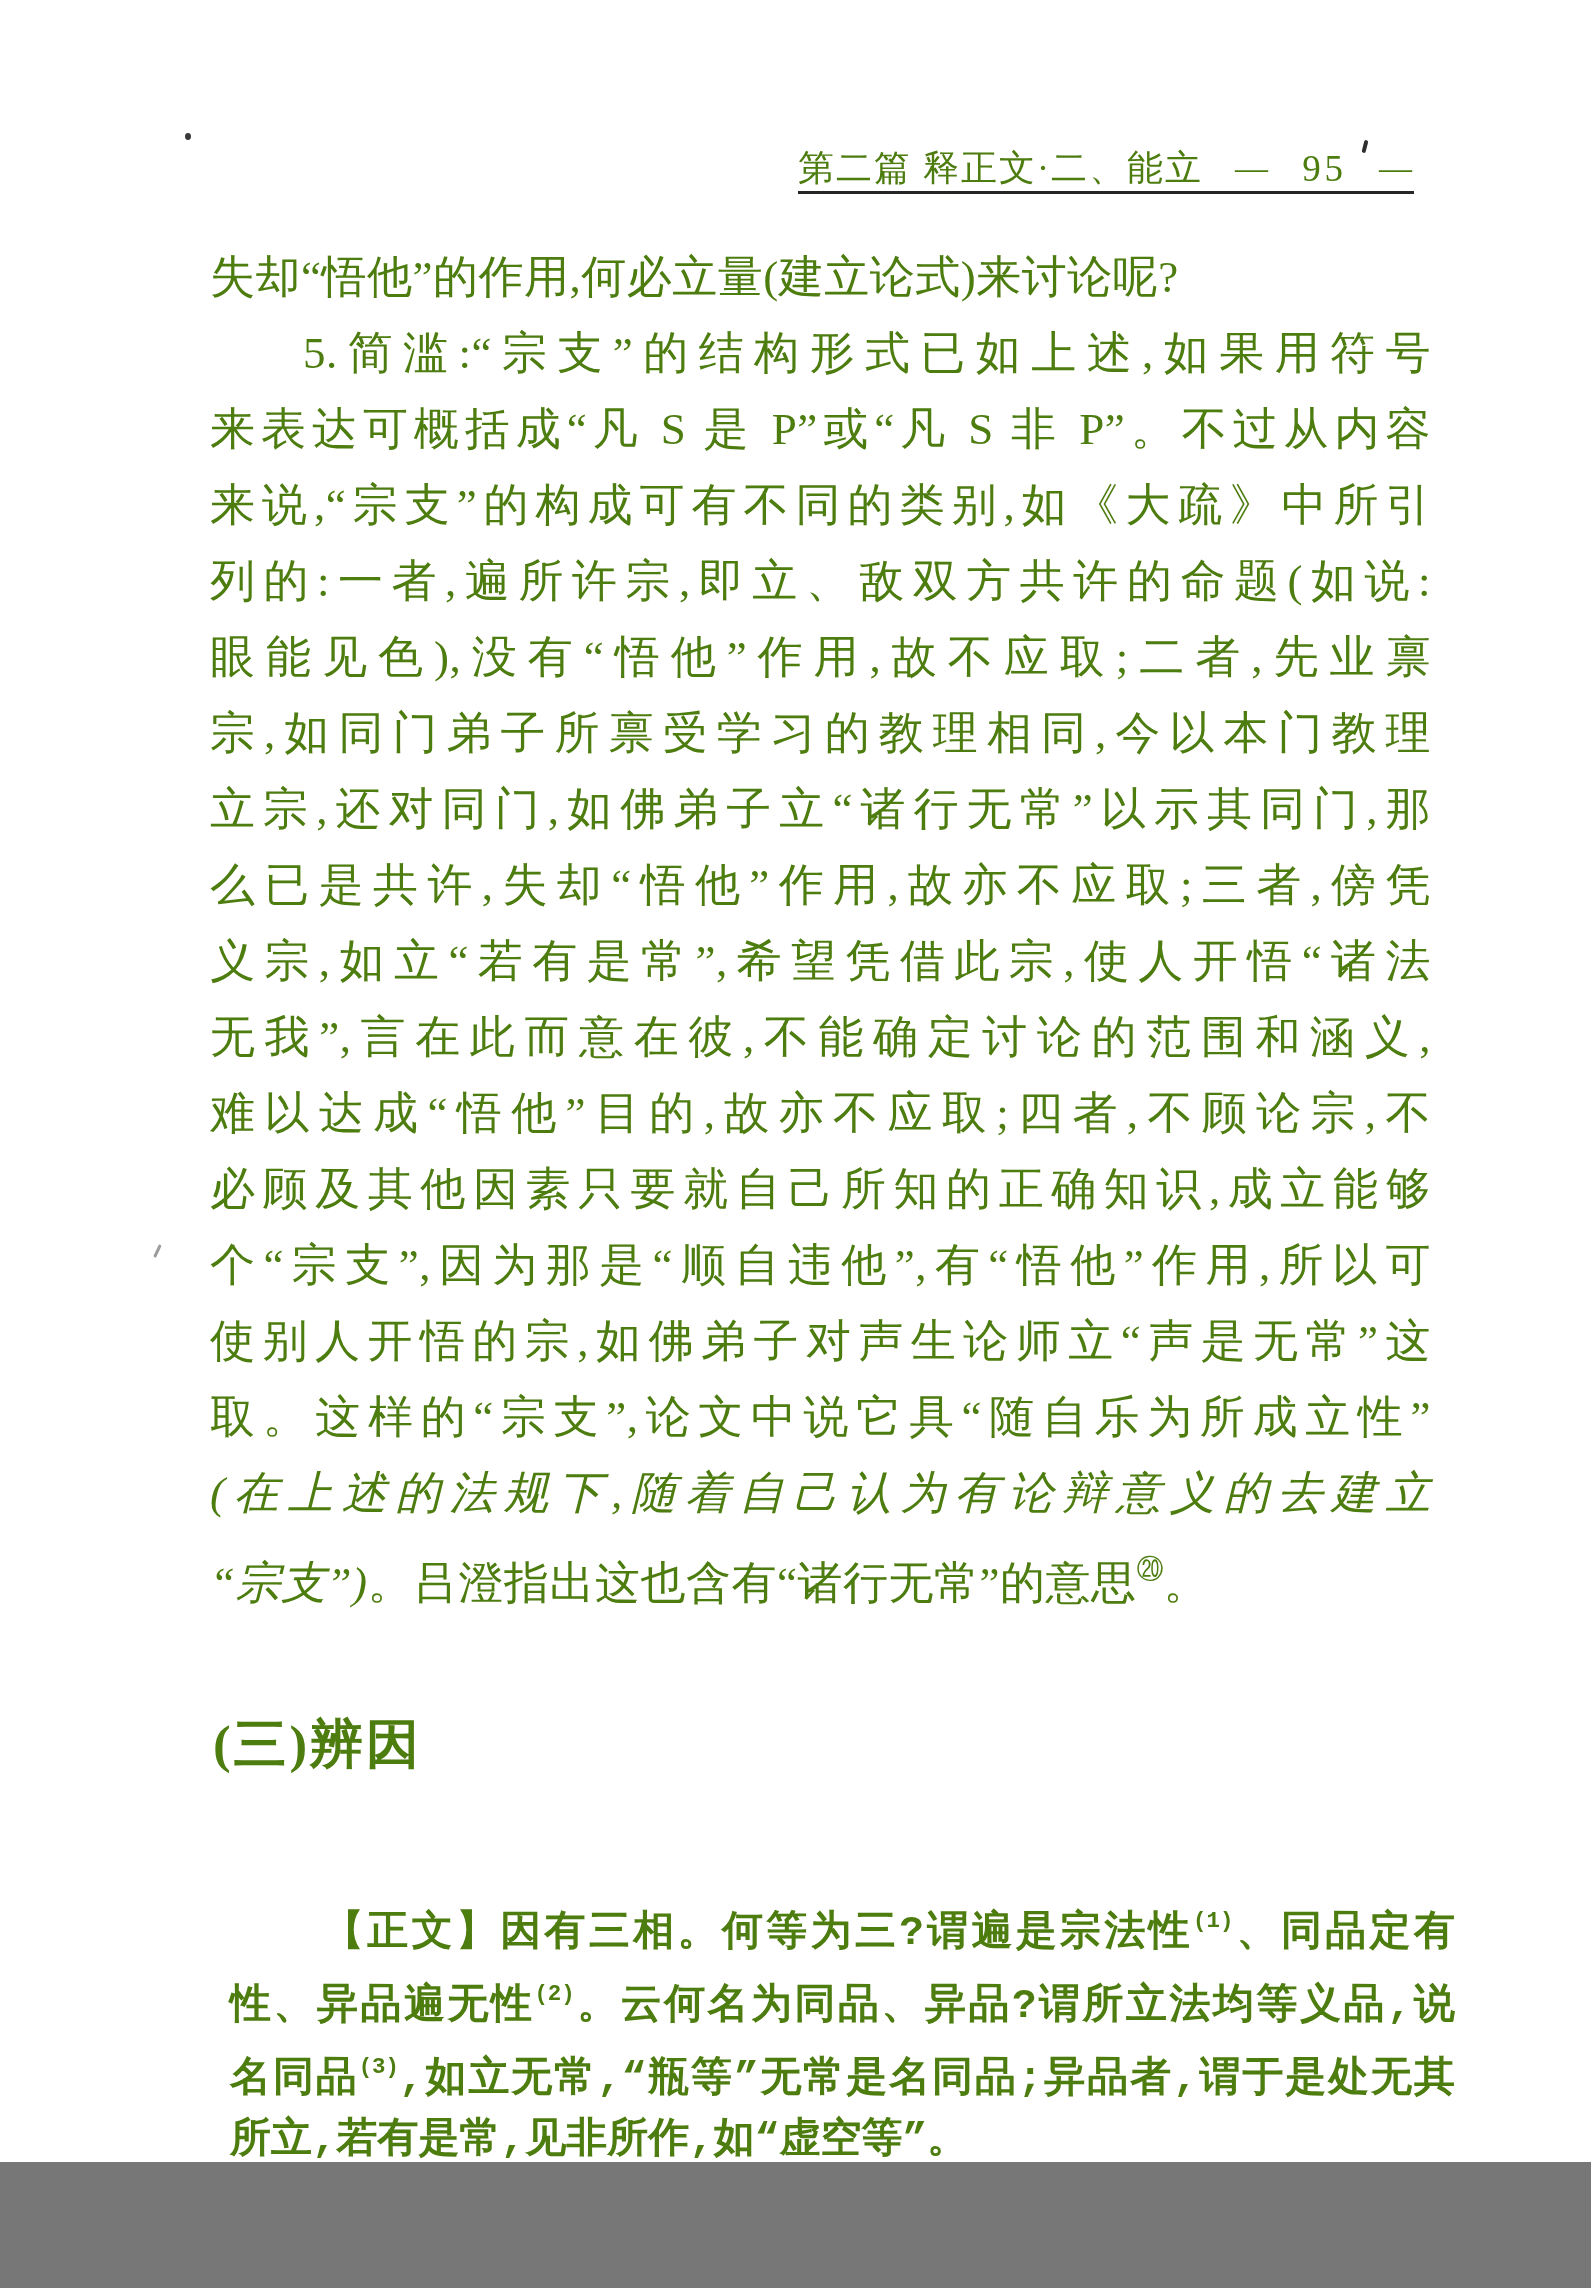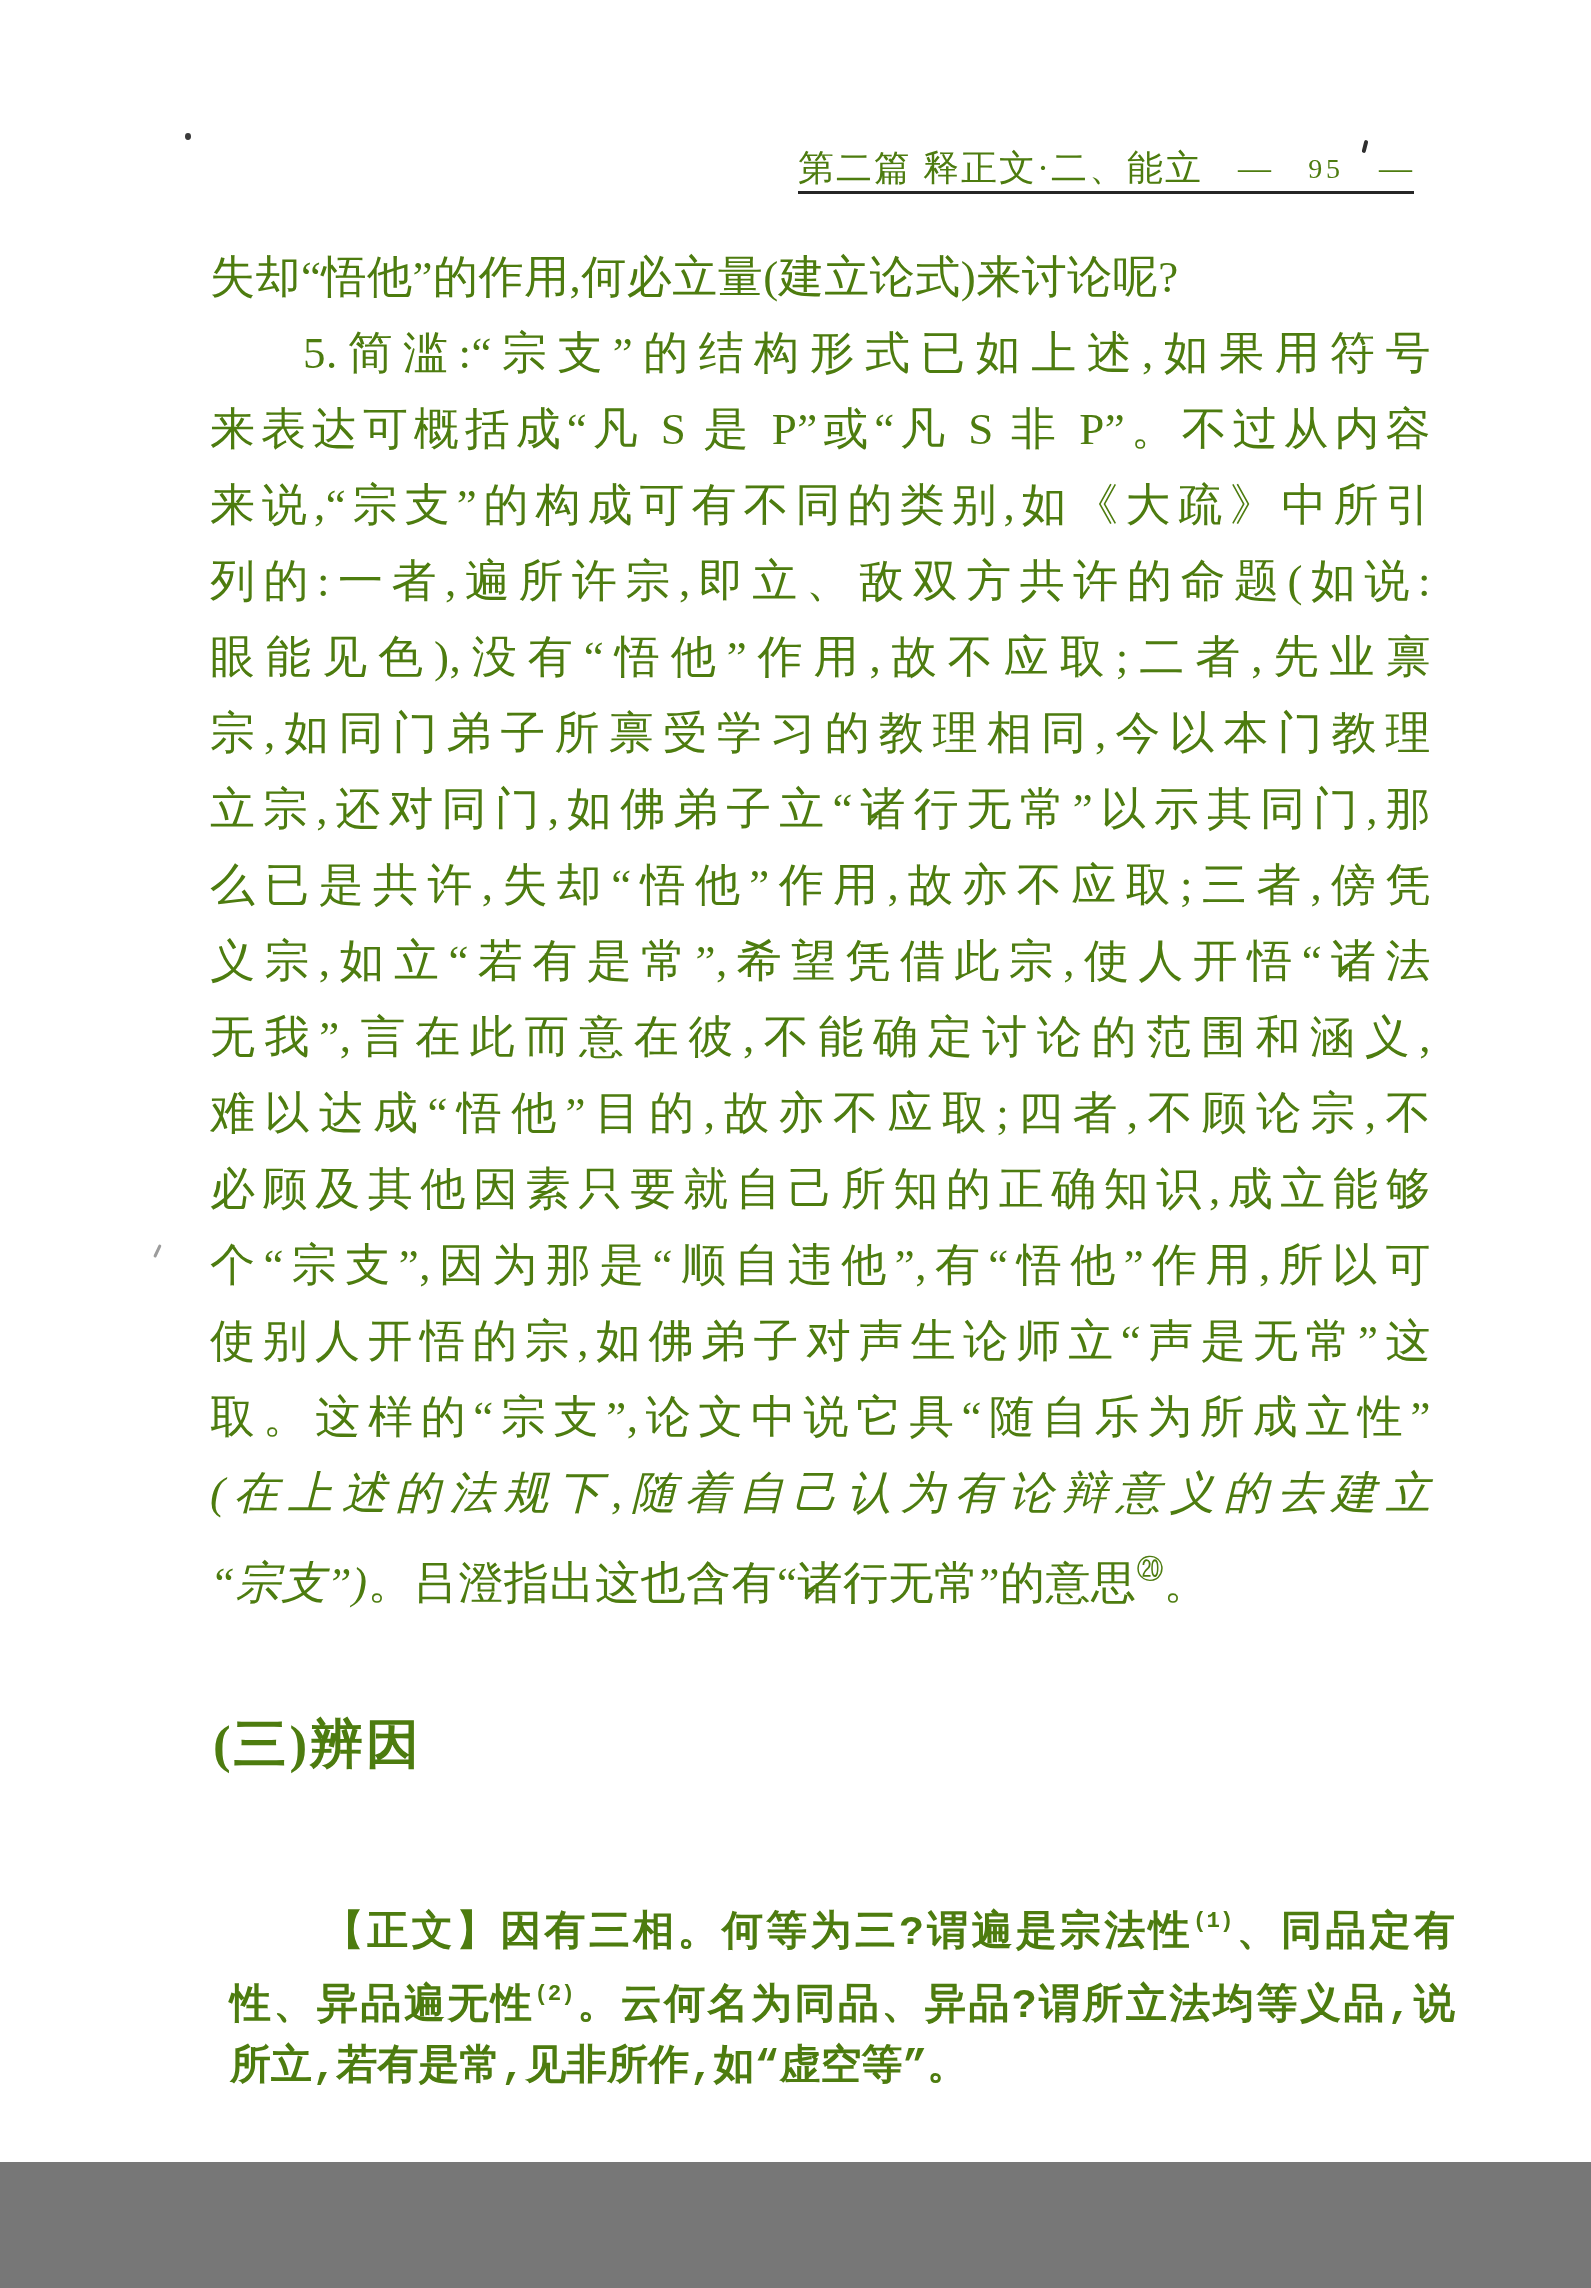--- a/index.html
+++ b/index.html
@@ -14,21 +14,21 @@
     overflow:hidden;
   }
   
   .header{
     position:absolute;left:798px;top:142px;width:616px;height:49px;
     border-bottom:3.9px solid #262626;
     display:flex;justify-content:space-between;align-items:flex-end;
     font-size:36px;line-height:45px;white-space:nowrap;
     letter-spacing:2px;
   }
-  .hnum{font-size:28px;letter-spacing:3.9px;}
+  .hnum{font-size:37px;letter-spacing:3.9px;}
   .hdash{font-size:33px;}
   
   .bodytext{position:absolute;left:210px;top:239px;width:1221px;}
   .ln{
     height:76px;line-height:76px;font-size:45px;
     text-align:justify;text-align-last:justify;
     text-justify:inter-character;
     letter-spacing:0.5px;
   }
   .ln.end{text-align-last:left;}
@@ -97,17 +97,18 @@
     <div class="ln">取。这样的“宗支”,论文中说它具“随自乐为所成立性”</div>
     <div class="ln kai">(在上述的法规下,随着自己认为有论辩意义的去建立</div>
     <div class="ln end"><span class="kai">“宗支”)</span><span>。吕澄指出这也含有“诸行无常”的意思</span><span class="noteref">⑳</span><span>。</span></div>
   </div>
 
   <h2 class="heading">(三)辨因</h2>
 
   <div class="zw">
     <div class="zln ind2"><span class="zlabel">【正文】</span><span>因有三相。何等为三?谓遍是宗法性</span><span class="znote">(1)</span><span>、同品定有</span></div>
     <div class="zln"><span>性、异品遍无性</span><span class="znote">(2)</span><span>。云何名为同品、异品?谓所立法均等义品,说</span></div>
+    <div class="zln"><span>名同品</span><span class="znote">(3)</span><span>,如立无常,“瓶等”无常是名同品;异品者,谓于是处无其</span></div>
     <div class="zln end">所立,若有是常,见非所作,如“虚空等”。</div>
   </div>
 
 </div>
 
 
 </body></html>

